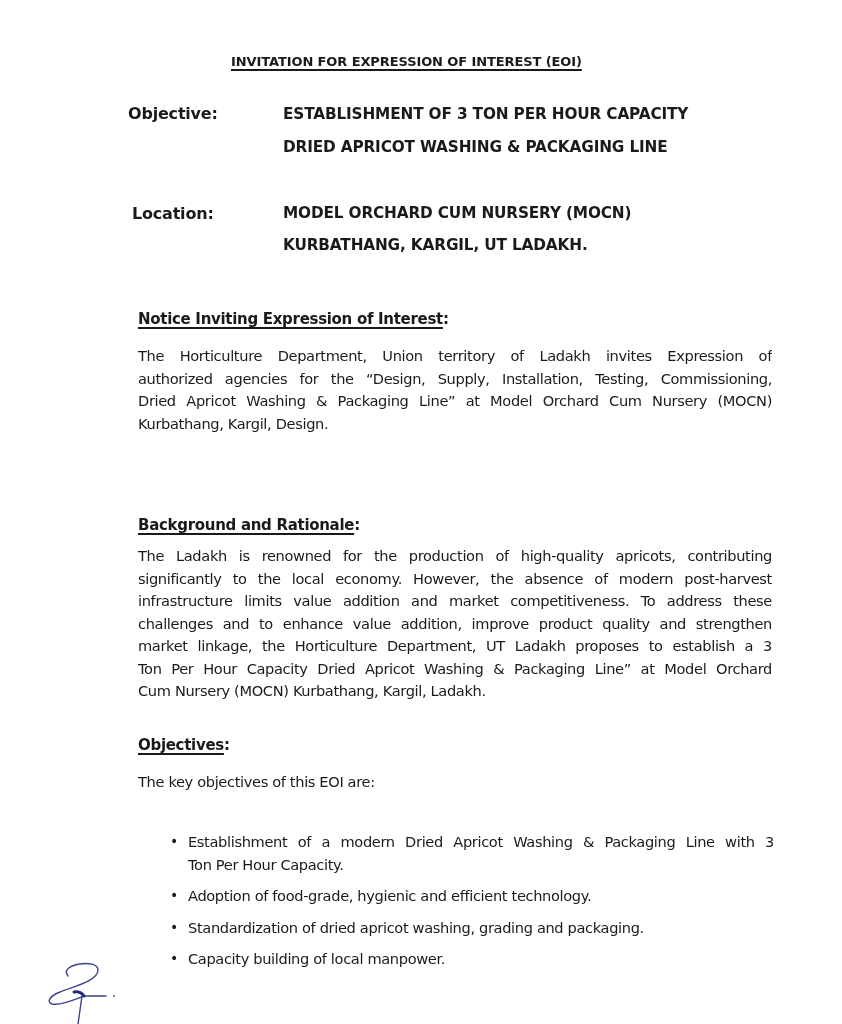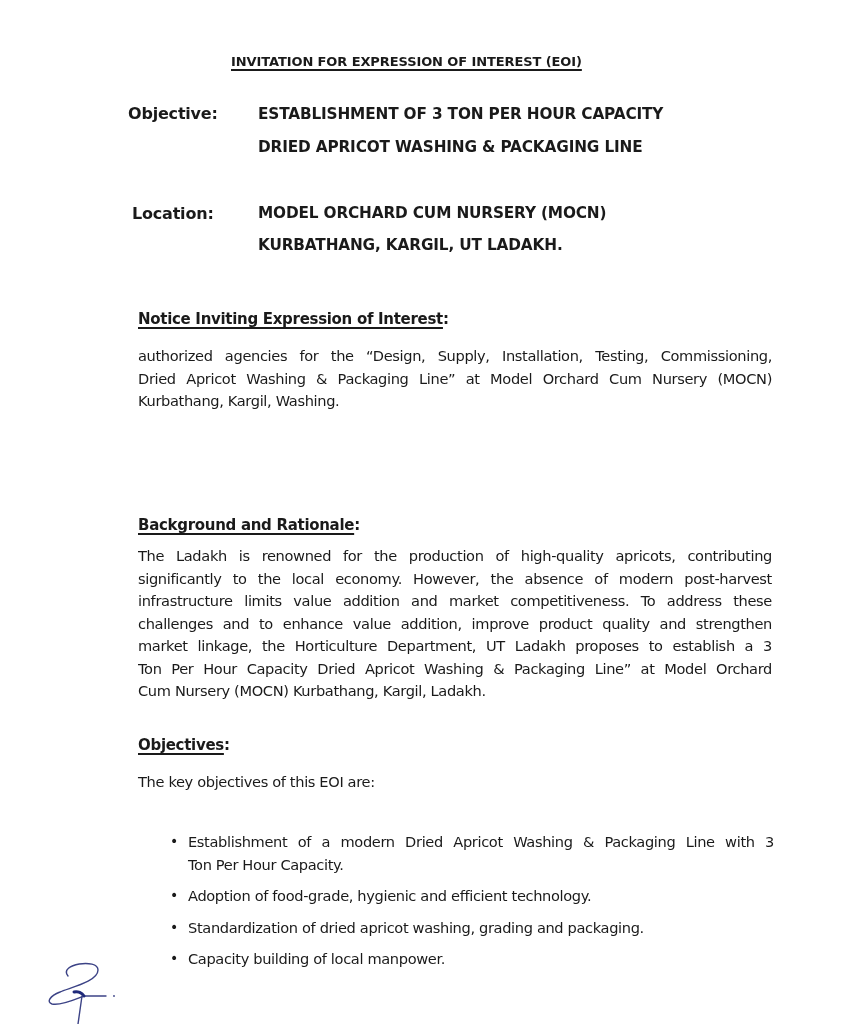--- a/index.html
+++ b/index.html
@@ -2,21 +2,21 @@
 <html><head>
 <meta charset="utf-8">
 <style>
   html, body { margin: 0; padding: 0; background: #ffffff; }
   body { width: 842px; height: 1024px; position: relative; overflow: hidden;
          font-family: "DejaVu Sans", "Liberation Sans", sans-serif; color: #1a1a1a; }
   .abs { position: absolute; white-space: nowrap; }
   .title { left: 231px; top: 54px; font-size: 13px; font-weight: bold;
            text-decoration: underline; text-decoration-thickness: 1.5px; text-underline-offset: 3px; letter-spacing: -0.1px; }
   .meta-label { font-size: 16px; font-weight: bold; letter-spacing: -0.2px; }
-  .meta-val { font-size: 15.3px; font-weight: bold; letter-spacing: -0.15px; }
+  .meta-val { font-size: 15.3px; font-weight: bold; letter-spacing: -0.15px; margin-left: 25px; }
   .heading { left: 138px; font-size: 15px; font-weight: bold; letter-spacing: -0.3px; }
   .heading .u { text-decoration: underline; text-decoration-thickness: 1.5px; text-underline-offset: 3px; }
   .para { position: absolute; left: 138px; width: 634px; font-size: 14.6px; line-height: 22.5px;
           font-family: "DejaVu Sans", sans-serif; letter-spacing: -0.35px; }
   .para .line { display: block; text-align: justify; text-align-last: justify; white-space: nowrap;
                 overflow: visible; height: 22.5px; }
   .para .line.last { text-align-last: left; }
   .intro { left: 138px; font-size: 14.6px; letter-spacing: -0.35px; }
   .bullets { position: absolute; left: 170px; width: 604px; margin: 0; padding: 0; list-style: none;
              font-size: 14.6px; letter-spacing: -0.35px; }
@@ -38,23 +38,24 @@
   <div class="abs meta-val" style="left:258px; top:138px;">DRIED APRICOT WASHING &amp; PACKAGING LINE</div>
 
   <div class="abs meta-label" style="left:132px; top:204px;">Location:</div>
   <div class="abs meta-val" style="left:258px; top:204px;">MODEL ORCHARD CUM NURSERY (MOCN)</div>
   <div class="abs meta-val" style="left:258px; top:236px;">KURBATHANG, KARGIL, UT LADAKH.</div>
 
   <div class="abs heading" style="top:310px;">
     <span class="u">Notice Inviting Expression of Interest</span><span>:</span>
   </div>
   <div class="para" style="top:345px;">
+    <span class="line" style="white-space: normal; overflow: hidden;">The Horticulture Department, Union territory of Ladakh invites Expression of</span>
     <span class="line" style="white-space: normal; overflow: hidden;">authorized agencies for the “Design, Supply, Installation, Testing, Commissioning,</span>
     <span class="line" style="white-space: normal; overflow: hidden;">Dried Apricot Washing &amp; Packaging Line” at Model Orchard Cum Nursery (MOCN)</span>
-    <span class="line last">Kurbathang, Kargil, Washing.</span>
+    <span class="line last">Kurbathang, Kargil, Design.</span>
   </div>
 
   <div class="abs heading" style="top:509px;margin-top:7px;">
     <span class="u">Background and Rationale</span><span>:</span>
   </div>
   <div class="para" style="top:545px;">
     <span class="line" style="white-space: normal; overflow: hidden;">The Ladakh is renowned for the production of high-quality apricots, contributing</span>
     <span class="line" style="white-space: normal; overflow: hidden;">significantly to the local economy. However, the absence of modern post-harvest</span>
     <span class="line" style="white-space: normal; overflow: hidden;">infrastructure limits value addition and market competitiveness. To address these</span>
     <span class="line" style="white-space: normal; overflow: hidden;">challenges and to enhance value addition, improve product quality and strengthen</span>

